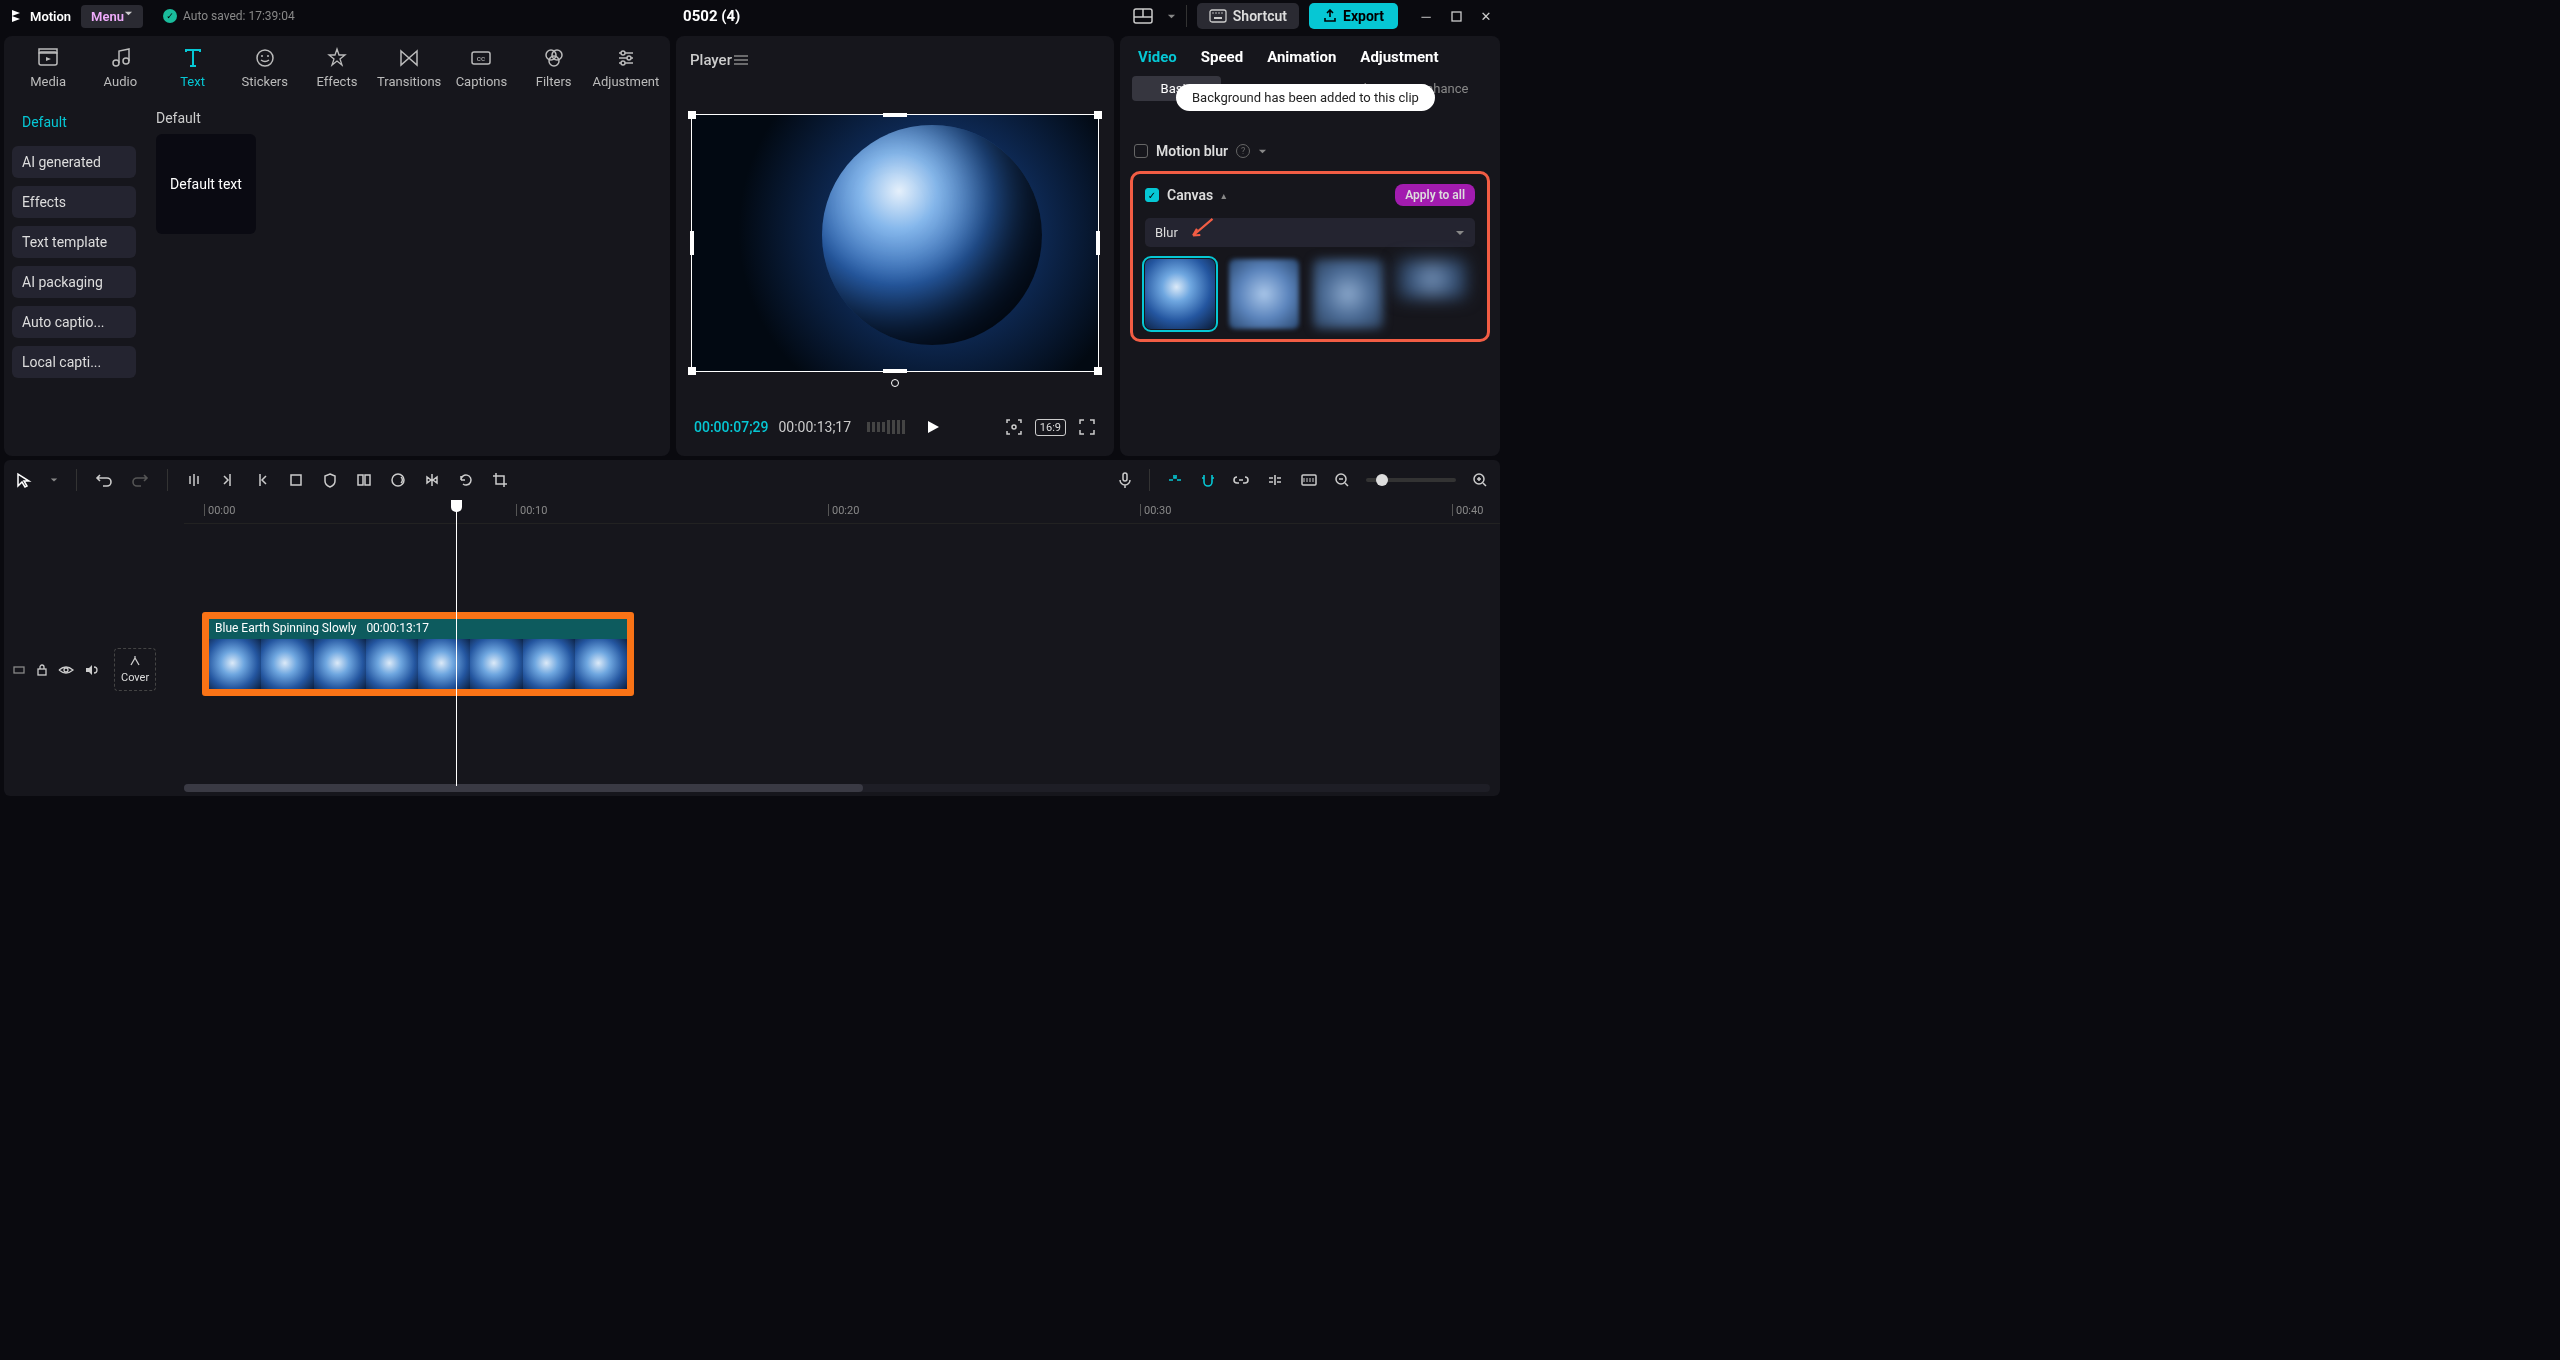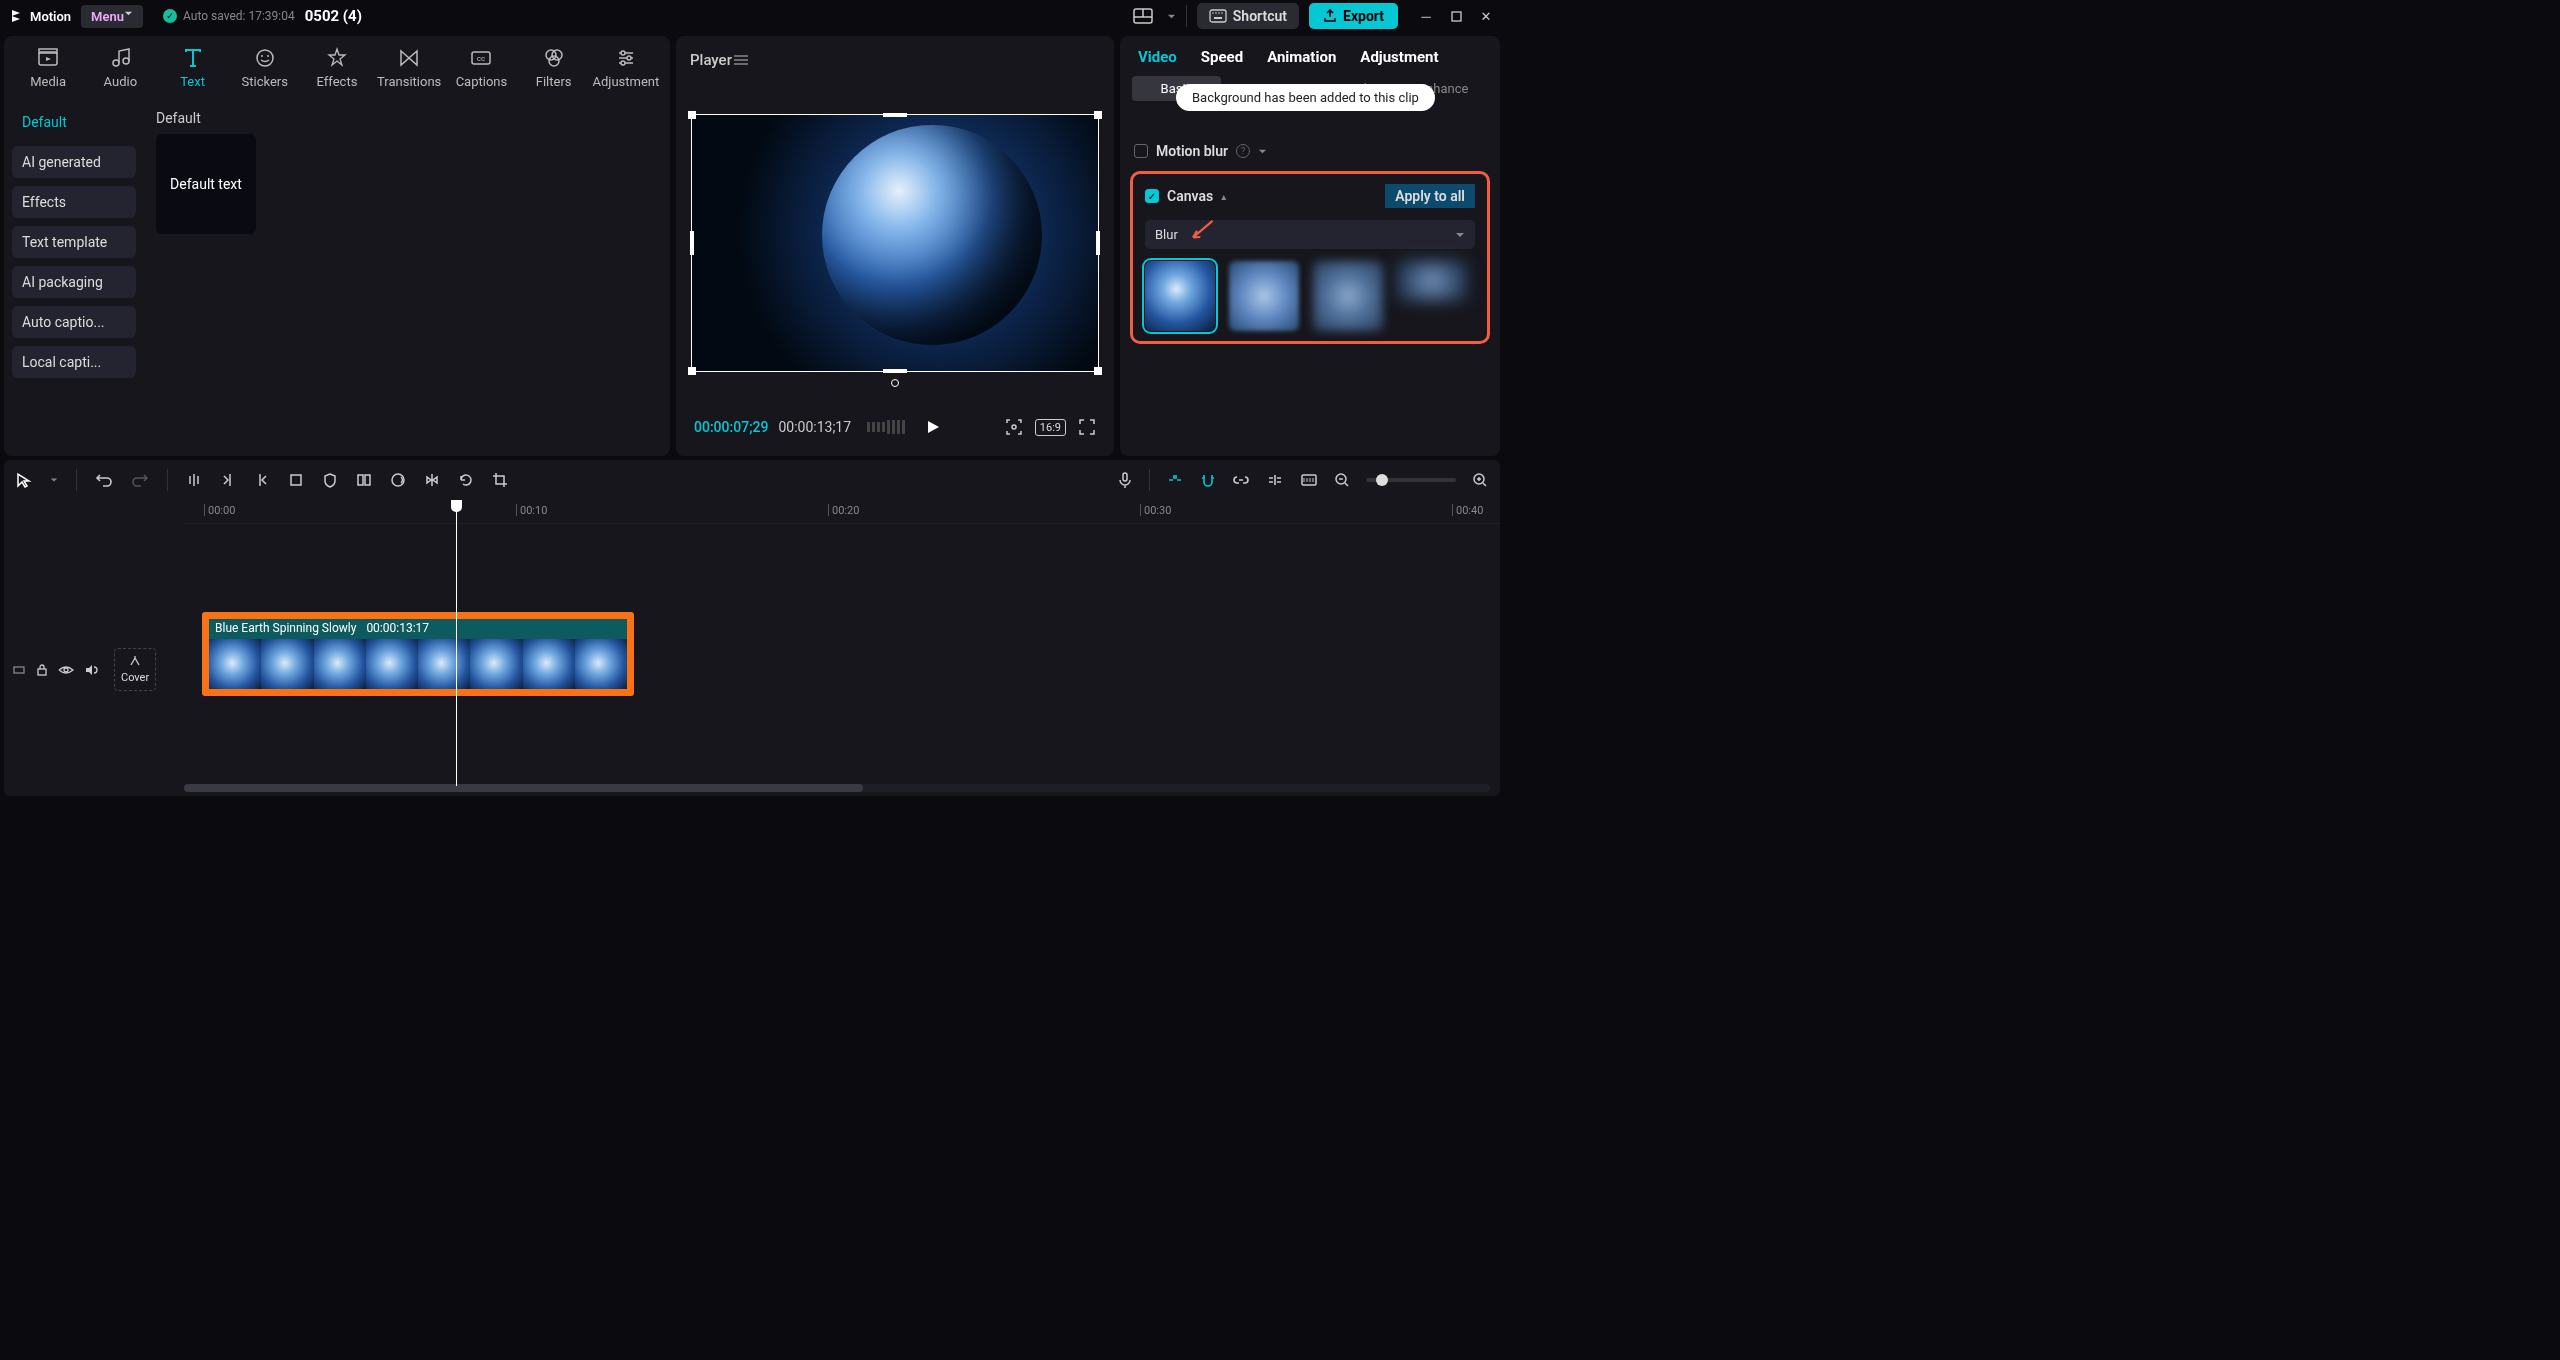--- a/index.html
+++ b/index.html
@@ -3,21 +3,21 @@
 <meta charset="utf-8">
 <style>
 * { margin: 0; padding: 0; box-sizing: border-box; font-family: -apple-system, BlinkMacSystemFont, "Segoe UI", Roboto, sans-serif; }
 body { background: #0a0a0f; color: #ddd; font-size: 13px; overflow: hidden; width: 1504px; height: 800px; }
 .app { display: flex; flex-direction: column; height: 100%; }
 .titlebar { display: flex; align-items: center; height: 32px; padding: 0 10px; background: #0a0a0f; gap: 10px; }
 .logo { display: flex; align-items: center; gap: 4px; font-weight: 600; font-size: 13px; color: #fff; }
 .menu-btn { background: #2a2a32; color: #f0abfc; padding: 4px 10px; border-radius: 4px; font-weight: 600; display: flex; align-items: flex-start; cursor: pointer; }
 .autosave { display: flex; align-items: center; gap: 6px; color: #888; font-size: 12px; margin-left: 10px; }
 .autosave-icon { width: 14px; height: 14px; background: #1abc9c; border-radius: 50%; display: flex; align-items: center; justify-content: center; color: #000; font-size: 9px; }
-.title-center { flex: 1; font-weight: 700; font-size: 15px; color: #fff; }
+.title-center { flex: 1; text-align: center; font-weight: 700; font-size: 15px; color: #fff; }
 .titlebar-right { display: flex; align-items: center; gap: 10px; }
 .icon-btn { width: 28px; height: 24px; display: flex; align-items: center; justify-content: center; color: #ccc; cursor: pointer; border-radius: 3px; }
 .shortcut-btn { background: #2a2a32; padding: 5px 12px; border-radius: 5px; display: flex; align-items: center; gap: 6px; font-weight: 600; font-size: 14px; cursor: pointer; }
 .export-btn { background: #06c7d4; color: #000; padding: 5px 14px; border-radius: 5px; display: flex; align-items: center; gap: 6px; font-weight: 700; font-size: 14px; cursor: pointer; }
 .win-controls { display: flex; gap: 14px; margin-left: 10px; }
 .win-ctrl { width: 16px; height: 16px; display: flex; align-items: center; justify-content: center; color: #ccc; cursor: pointer; }
 .main-row { display: flex; flex: 1; gap: 6px; padding: 4px; min-height: 0; }
 .panel { background: #16161c; border-radius: 8px; display: flex; flex-direction: column; min-height: 0; }
 .left-panel { width: 666px; }
 .tabbar { display: flex; gap: 0; padding: 6px 8px 4px 8px; border-bottom: 1px solid transparent; }
@@ -66,21 +66,21 @@
 .toast { position: absolute; top: 48px; left: 56px; background: #fff; color: #222; padding: 6px 16px; border-radius: 14px; font-size: 13px; z-index: 10; }
 .insp-body { padding: 10px 14px 14px 14px; display: flex; flex-direction: column; gap: 14px; position: relative; overflow:hidden; flex:1; }
 .row-inline { display: flex; align-items: center; gap: 8px; }
 .checkbox { width: 14px; height: 14px; border: 1.5px solid #666; border-radius: 3px; cursor: pointer; display: flex; align-items: center; justify-content: center; }
 .checkbox.checked { background: #06c7d4; border-color: #06c7d4; }
 .check-mark { color: #000; font-size: 10px; }
 .prop-label { font-size: 14px; font-weight: 600; }
 .help-icon { width: 14px; height: 14px; border: 1px solid #666; border-radius: 50%; font-size: 9px; display: flex; align-items: center; justify-content: center; color: #666; }
 .highlight-box { border: 3px solid #f25d44; border-radius: 10px; padding: 10px 12px; display: flex; flex-direction: column; gap: 12px; margin: -2px -4px -4px -4px; }
 .canvas-head { display: flex; align-items: center; gap: 8px; }
-.apply-all { margin-left: auto; background: #0c4a6e; padding: 4px 10px; border-radius: 0; font-size: 14px; font-weight: 600; cursor: pointer; }
+.apply-all { margin-left: auto; background: #a21caf; padding: 4px 10px; border-radius: 8px; font-size: 12px; font-weight: 600; cursor: pointer; }
 .chevron-up { font-size: 10px; color: #888; }
 .blur-row { position: relative; display: flex; align-items: center; }
 .blur-select { flex: 1; background: #242430; padding: 7px 10px; border-radius: 5px; display: flex; align-items: center; justify-content: space-between; cursor: pointer; }
 .arrow-anno { position: absolute; left: 42px; top: 2px; color: #f25d44; font-size: 18px; pointer-events: none; transform: rotate(-20deg); }
 .blur-thumbs { display: flex; gap: 14px; flex-wrap: wrap; }
 .blur-thumb { width: 70px; height: 70px; border-radius: 6px; cursor: pointer; }
 .blur-thumb.sel { outline: 2px solid #06c7d4; outline-offset: 1px; }
 .bt1 { background: radial-gradient(circle at 45% 40%, #dceaf8 0%, #6fa7e0 25%, #2456a0 60%, #0a1a35 100%); }
 .bt2 { background: radial-gradient(circle at 50% 50%, #a8c5e8 0%, #5c85bd 50%, #28466e 100%); filter: blur(2px); }
 .bt3 { background: radial-gradient(circle at 50% 50%, #8ba8cc 0%, #4a6a94 50%, #2a3e5a 100%); filter: blur(5px); }

